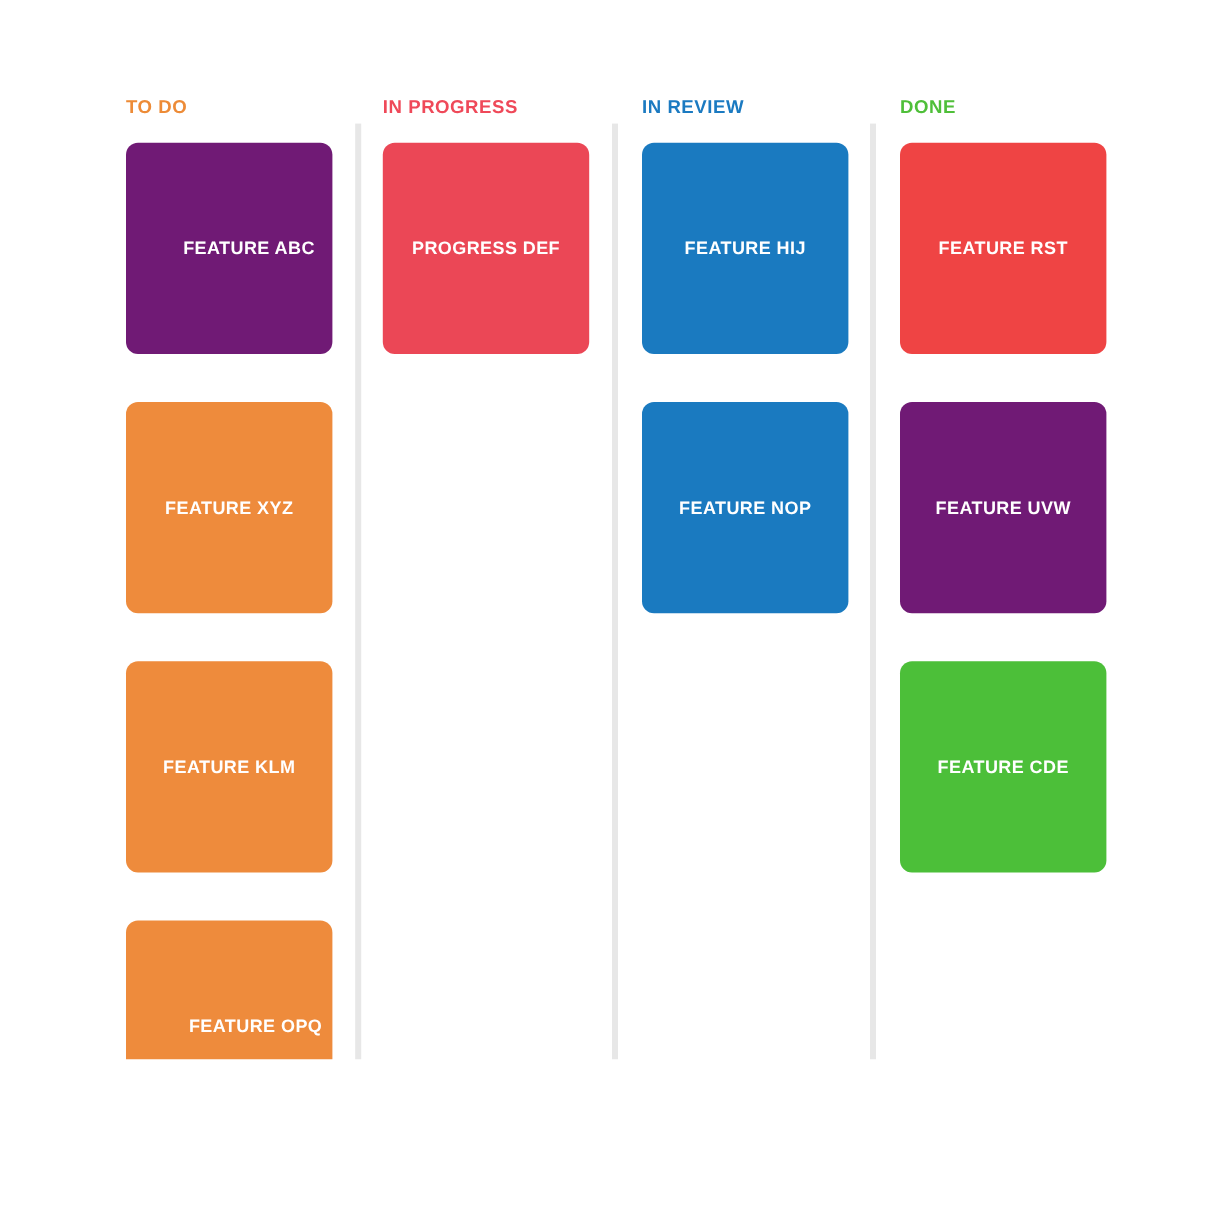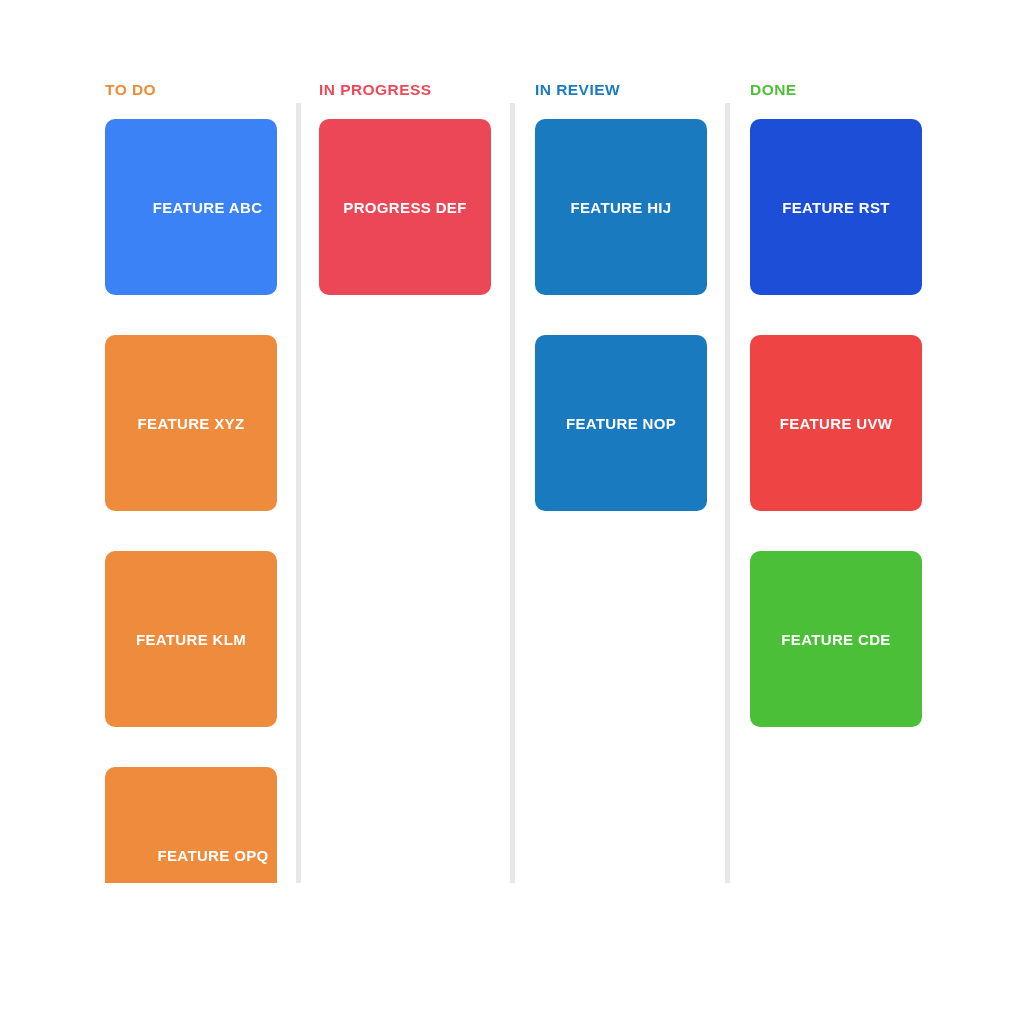--- a/index.html
+++ b/index.html
@@ -75,21 +75,21 @@
   }
 </style>
 </head>
 <body>
 
 <div id="board" style="background: rgb(255, 255, 255);">
 
   <div class="column" style="left:105px;">
     <div class="column-header" style="color: rgb(237, 139, 55);">TO DO</div>
     <div class="card-stack">
-      <div class="card" style="background: #3b82f6; padding-left: 33px;">
+      <div class="card" style="background: #701a75; padding-left: 33px;">
         <span class="card-label" style="color: rgb(255, 255, 255);">FEATURE ABC</span>
       </div>
       <div class="card" style="background: rgb(238, 139, 60);">
         <span class="card-label" style="color: rgb(255, 255, 255); text-align: center;">FEATURE XYZ</span>
       </div>
       <div class="card" style="background: rgb(238, 139, 60);">
         <span class="card-label" style="color: rgb(255, 255, 255);">FEATURE KLM</span>
       </div>
       <div class="card" style="background: rgb(238, 139, 60);">
         <span class="card-label" style="color: rgb(255, 255, 255); padding-left: 44px;">FEATURE OPQ</span>
@@ -120,24 +120,24 @@
         <span class="card-label" style="color: rgb(255, 255, 255);">FEATURE NOP</span>
       </div>
     </div>
   </div>
 
   <div class="divider" style="left: 725px; background: rgb(231, 231, 231);"></div>
 
   <div class="column" style="left:750px;">
     <div class="column-header" style="color: rgb(79, 191, 57);">DONE</div>
     <div class="card-stack">
-      <div class="card" style="background: #1d4ed8;">
+      <div class="card" style="background: #ef4444;">
         <span class="card-label" style="color: rgb(255, 255, 255);">FEATURE RST</span>
       </div>
-      <div class="card" style="background: #ef4444;">
+      <div class="card" style="background: #701a75;">
         <span class="card-label" style="color: rgb(255, 255, 255);">FEATURE UVW</span>
       </div>
       <div class="card" style="background: rgb(76, 191, 57);">
         <span class="card-label" style="color: rgb(255, 255, 255);">FEATURE CDE</span>
       </div>
     </div>
   </div>
 
 </div>
 

